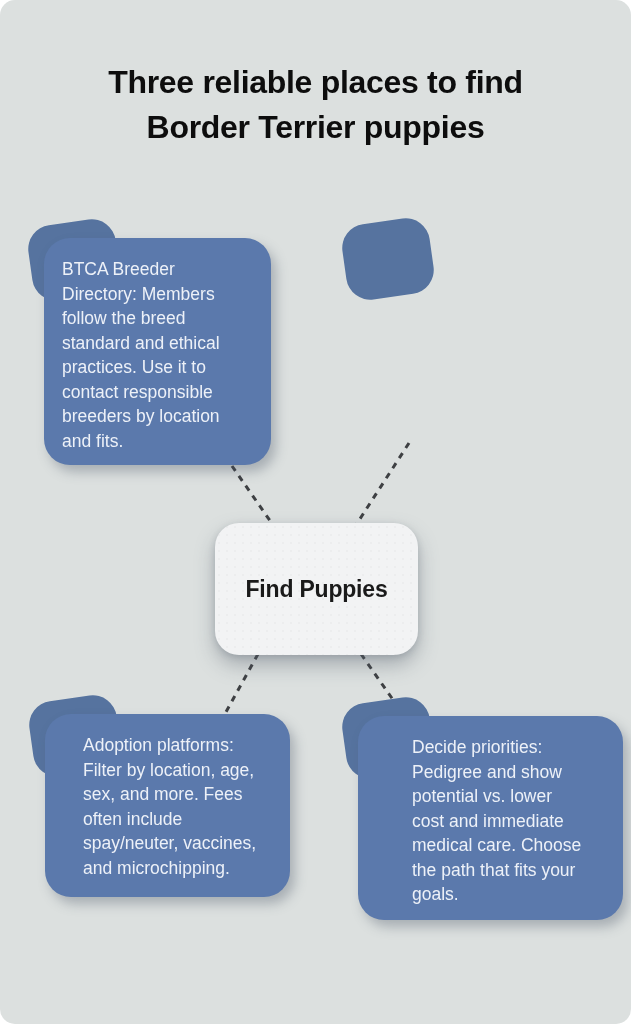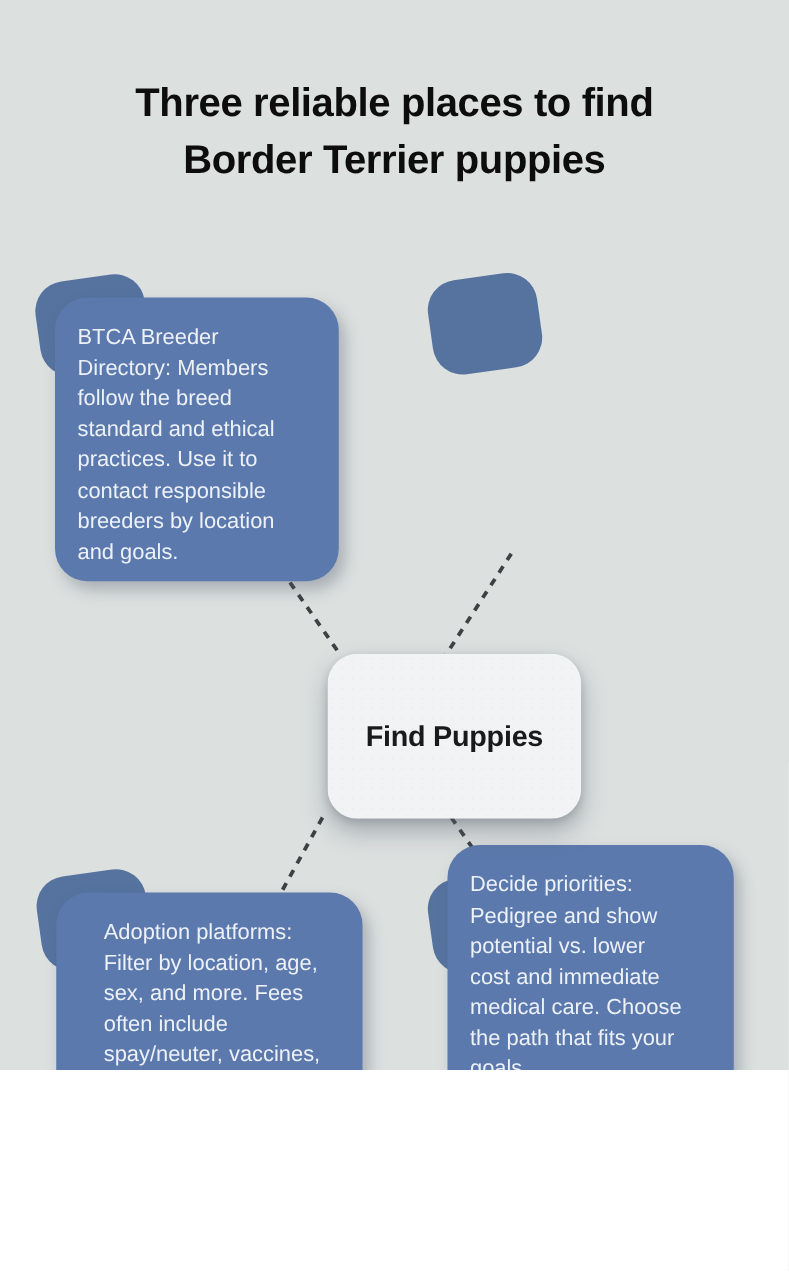--- a/index.html
+++ b/index.html
@@ -8,23 +8,24 @@
   }
   body {
     width: 631px;
     height: 1024px;
     overflow: hidden;
     font-family: "Liberation Sans", sans-serif;
   }
   .canvas {
     position: relative;
     width: 631px;
-    height: 856px;
+    height: 1024px;
     background: var(--background, #dce0df);
     overflow: hidden;
+    border-radius: 15px;
   }
   .title {
     position: absolute;
     top: 60px;
     left: 0;
     width: 631px;
     margin: 0;
     text-align: center;
     font-size: 32px;
     line-height: 45px;
@@ -60,41 +61,40 @@
     margin: 0;
     padding: 19px 13px 13px 18px;
     font-size: 17.5px;
     line-height: 24.5px;
     color: var(--node-text, #edf1f8);
     white-space: pre-line;
   }
   .card-tl { left: 44px;  top: 238px; width: 227px; height: 227px; }
   .card-tr { left: 358px; top: 237px; width: 229px; height: 205px; }
   .card-bl { left: 45px;  top: 714px; width: 225px; height: 183px; padding-left: 20px; }
-  .card-br { left: 358px; top: 676px; width: 229px; height: 204px; }
+  .card-br { left: 358px; top: 716px; width: 229px; height: 204px; padding-left: 36px; }
   .accent-tl { left: 30px;  top: 222px; }
   .accent-tr { left: 344px; top: 221px; }
   .accent-bl { left: 31px;  top: 698px; }
   .accent-br { left: 344px; top: 700px; }
   .center-node {
     position: absolute;
     left: 215px;
     top: 523px;
     width: 203px;
     height: 132px;
     background: var(--center-fill, #f2f3f4);
     background-image: radial-gradient(rgba(0,0,0,0.025) 1px, transparent 1px);
     background-size: 8px 8px;
     border-radius: 24px;
     box-shadow: 0 10px 20px rgba(84, 94, 108, 0.40), 0 2px 6px rgba(84, 94, 108, 0.22);
     display: flex;
     align-items: center;
     justify-content: center;
     z-index: 3;
-    margin-left: 47px;
   }
   .center-node span {
     font-size: 23px;
     font-weight: 700;
     color: var(--center-text, #1a1a1a);
     letter-spacing: -0.2px;
   }
 </style>
 </head>
 <body>
@@ -117,21 +117,21 @@
   <div class="accent accent-br"></div>
 
   <div class="card card-tl">
     <p>BTCA Breeder
 Directory: Members
 follow the breed
 standard and ethical
 practices. Use it to
 contact responsible
 breeders by location
-and goals.</p>
+and fits.</p>
   </div>
 
 
   <div class="card card-bl">
     <p>Adoption platforms:
 Filter by location, age,
 sex, and more. Fees
 often include
 spay/neuter, vaccines,
 and microchipping.</p>

